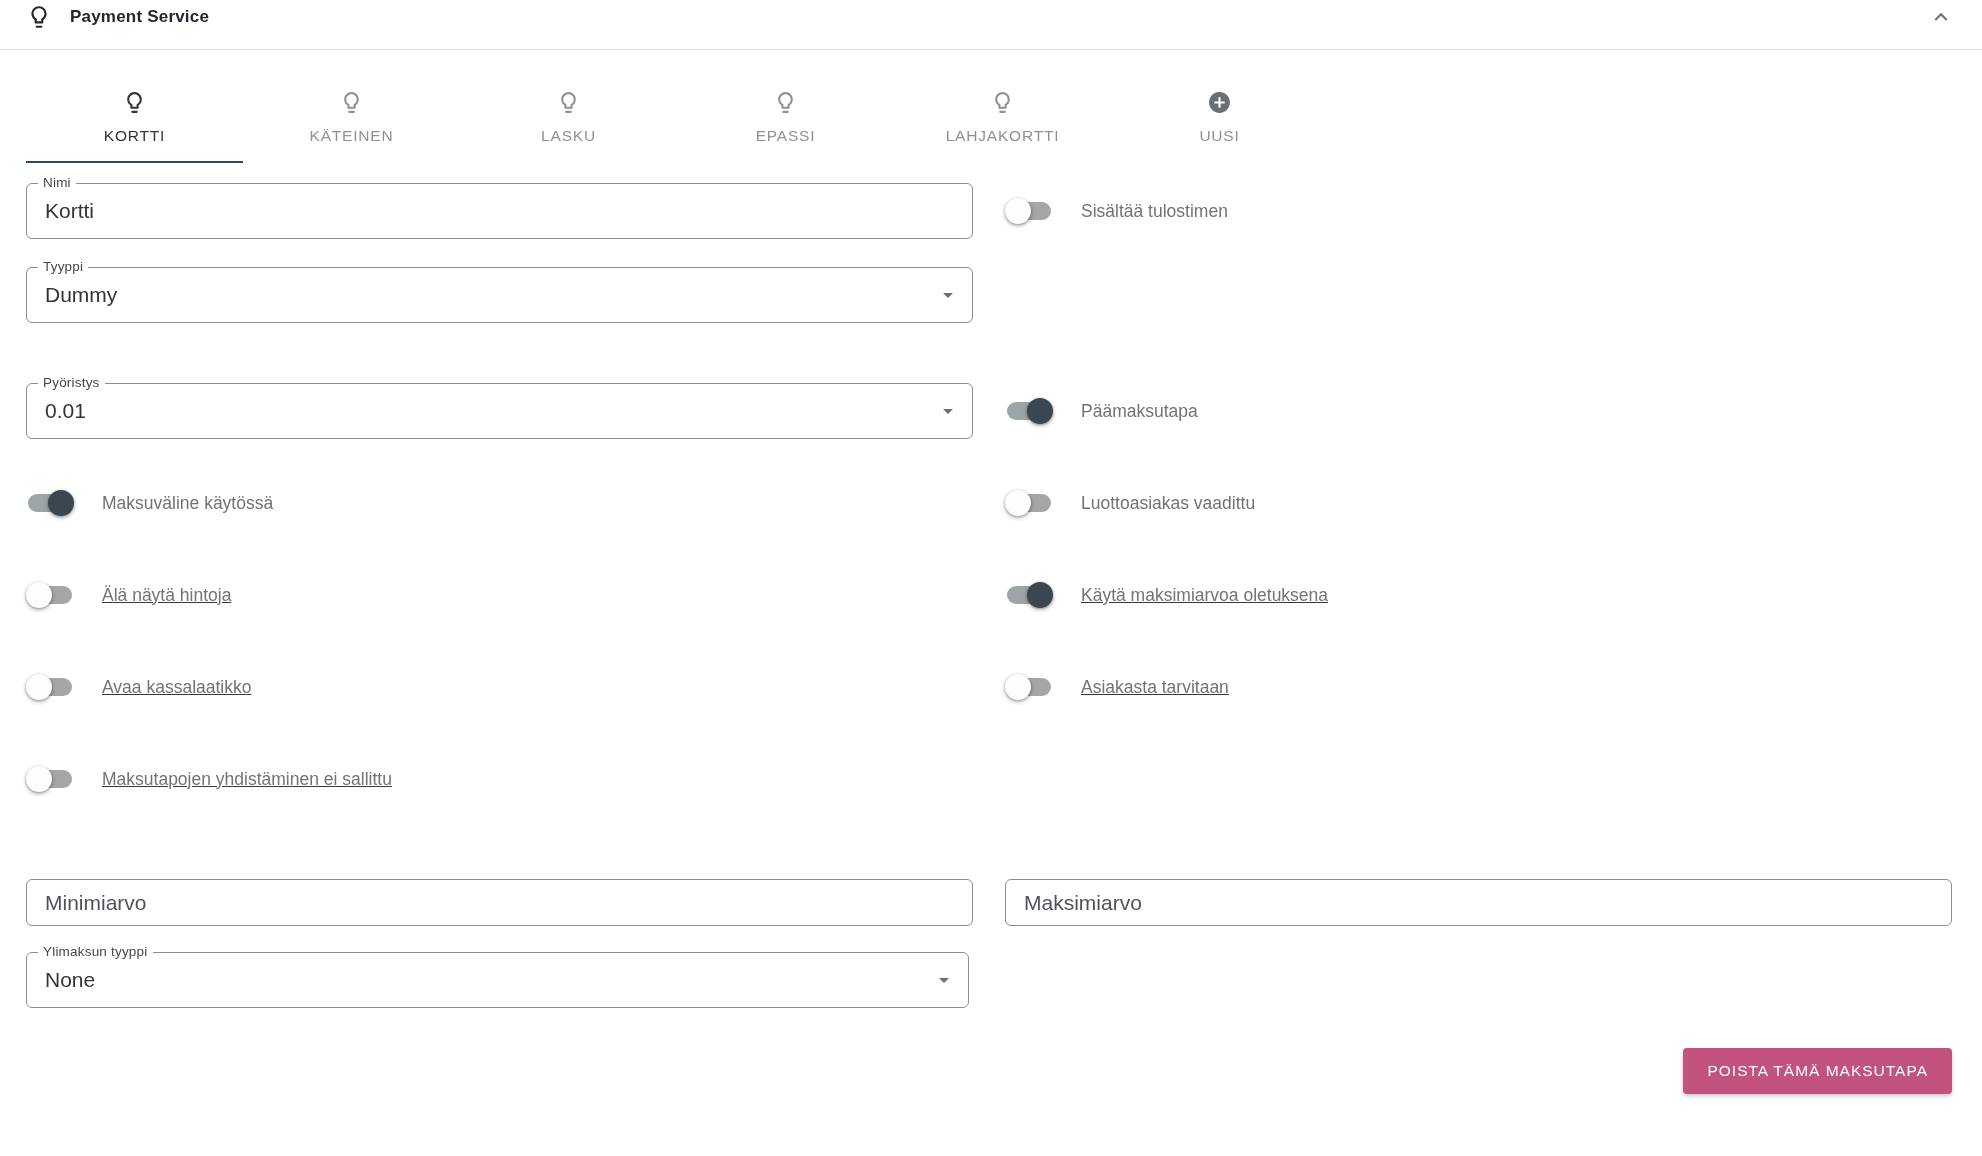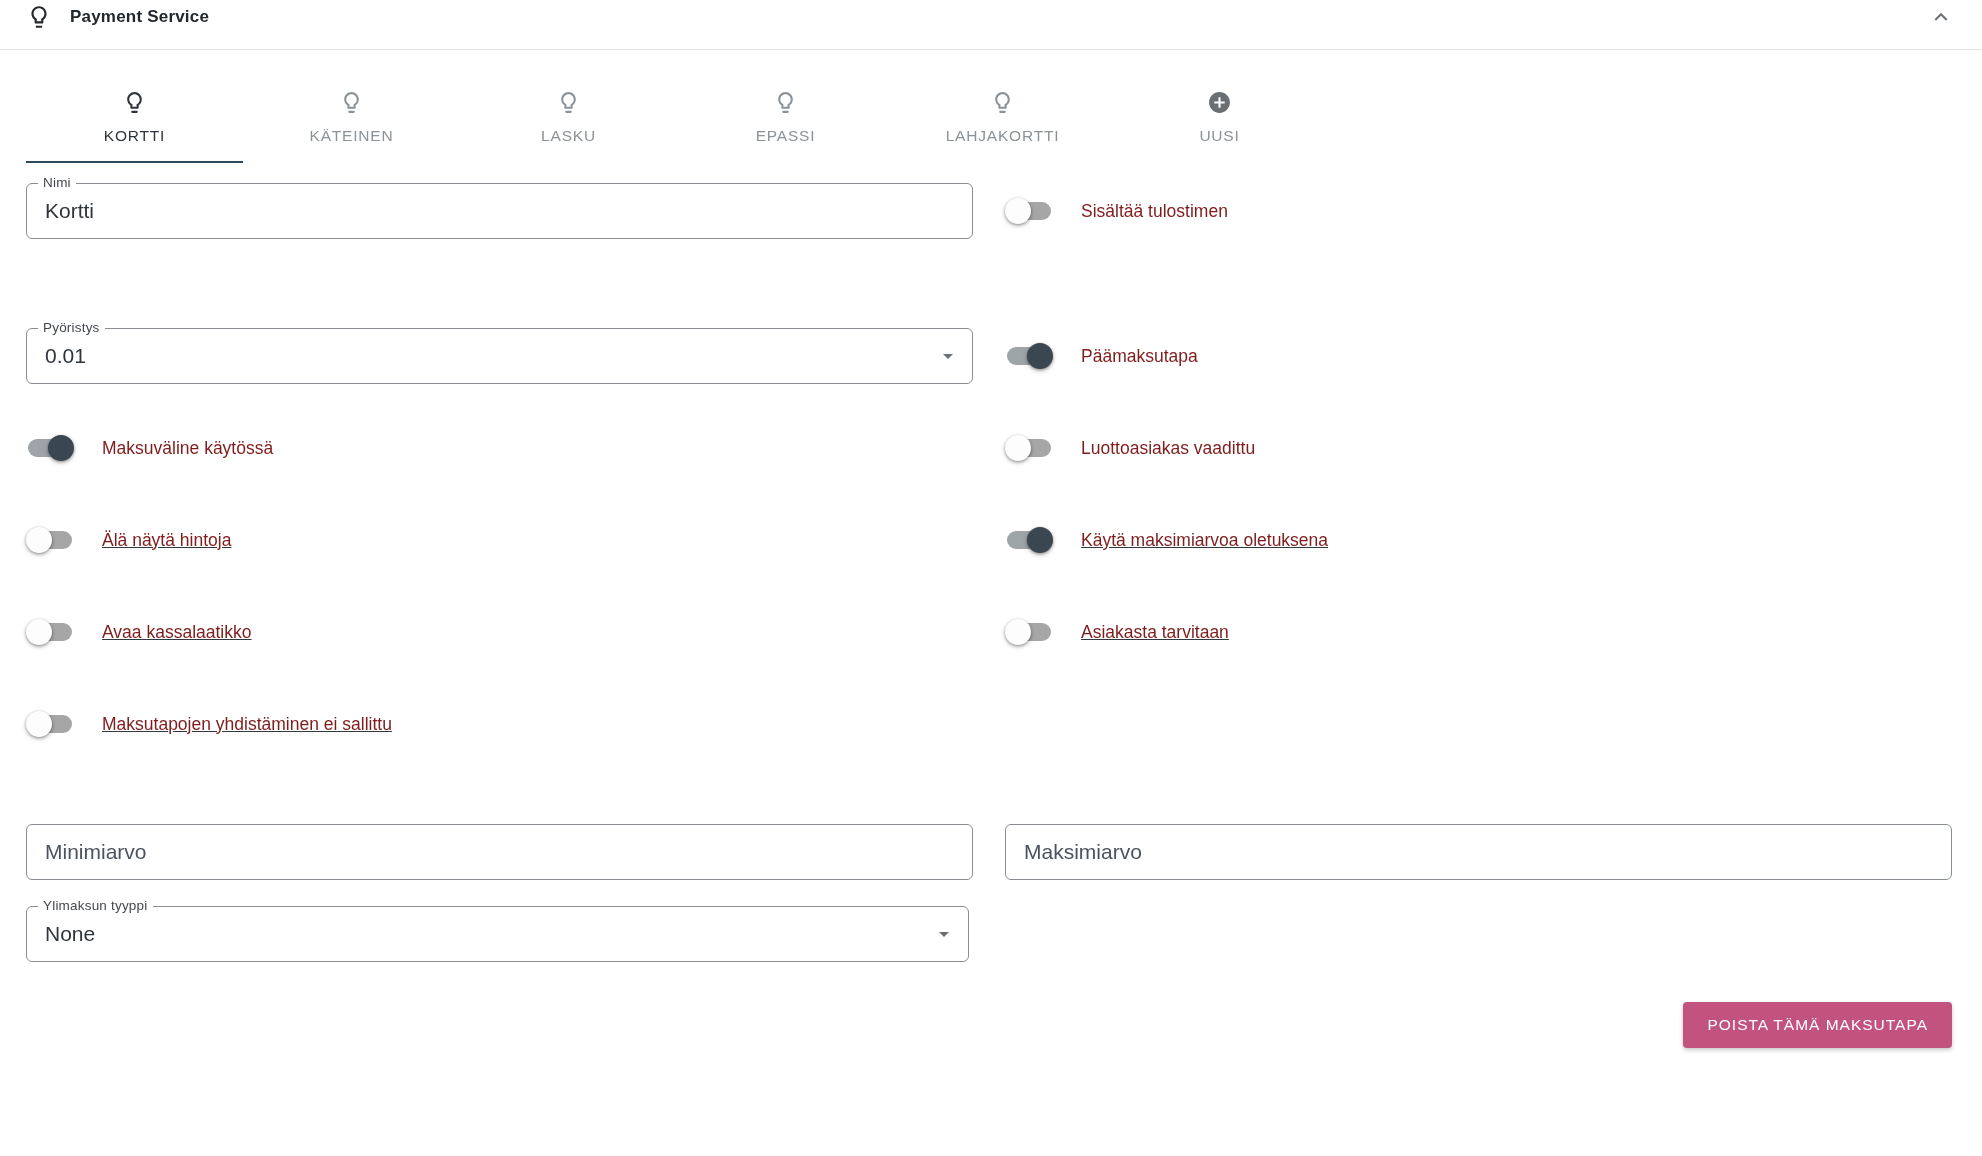--- a/index.html
+++ b/index.html
@@ -35,33 +35,33 @@
   .tf { position:relative; height:56px; border:1px solid #898e93; border-radius:6px;
     display:flex; align-items:center; padding:0 18px; background:#fff; }
   .tf-label { position:absolute; top:-9px; left:11px; background:#fff; padding:0 5px;
     font-size:13.5px; color:#43484d; letter-spacing:.2px; }
   .tf-value { font-size:21px; color:#2f353b; }
   .tf.select { cursor:pointer; }
   .dd-arrow { position:absolute; right:12px; top:50%; transform:translateY(-50%);
     width:24px; height:24px; color:#6b7075; }
 
   
-  .tf.plain { height:56px; }
+  .tf.plain { height:47px; }
   .placeholder { font-size:21px; color:#4b545e; }
 
   
   .toggle-row { display:flex; align-items:center; gap:30px; cursor:pointer; }
   .switch { position:relative; width:44px; height:18px; border-radius:9px;
     background:#a6a6a6; flex:0 0 44px; margin-left:2px; }
   .switch .thumb { position:absolute; top:-4px; left:-2px; width:26px; height:26px;
     border-radius:50%; background:#fdfdfd;
     box-shadow:0 1px 3px rgba(0,0,0,.35), 0 2px 5px rgba(0,0,0,.18); }
   .switch.on { background:#9ea5a9; }
   .switch.on .thumb { left:auto; right:-2px; background:var(--toggle-on); }
-  .toggle-label { font-size:17.5px; color:#7f1d1d; }
+  .toggle-label { font-size:17.5px; color:#737373; }
 
   
   .btn-danger { grid-column:2; justify-self:end; height:46px; padding:17px 24px;
     background:var(--danger); color:#fff; border:none; border-radius:4px;
     font-family:"Liberation Sans", sans-serif; font-size:15.5px; font-weight:500;
     letter-spacing:1px; text-transform:uppercase; cursor:pointer;
     box-shadow:0 2px 4px rgba(0,0,0,.22); display:flex; align-items:center; }
 
   .empty-cell { min-height:1px; }
   svg { display:block; }
@@ -144,20 +144,29 @@
     </div>
     <div class="toggle-row">
       <span class="switch">
           <span class="thumb"></span>
         </span>
       <span class="toggle-label">Sisältää tulostimen</span>
     </div>
   </div>
 
   <div class="row r2">
+    <div class="tf select">
+      <span class="tf-label">Tyyppi</span>
+      <span class="tf-value">Dummy</span>
+      <span class="dd-arrow">
+        <svg viewBox="0 0 24 24" fill="currentColor" width="24" height="24">
+            <path d="M7 10l5 5 5-5z"></path>
+          </svg>
+      </span>
+    </div>
     <div class="empty-cell"></div>
   </div>
 
   <div class="row r3">
     <div class="tf select">
       <span class="tf-label">Pyöristys</span>
       <span class="tf-value">0.01</span>
       <span class="dd-arrow">
         <svg viewBox="0 0 24 24" fill="currentColor" width="24" height="24">
             <path d="M7 10l5 5 5-5z"></path>

